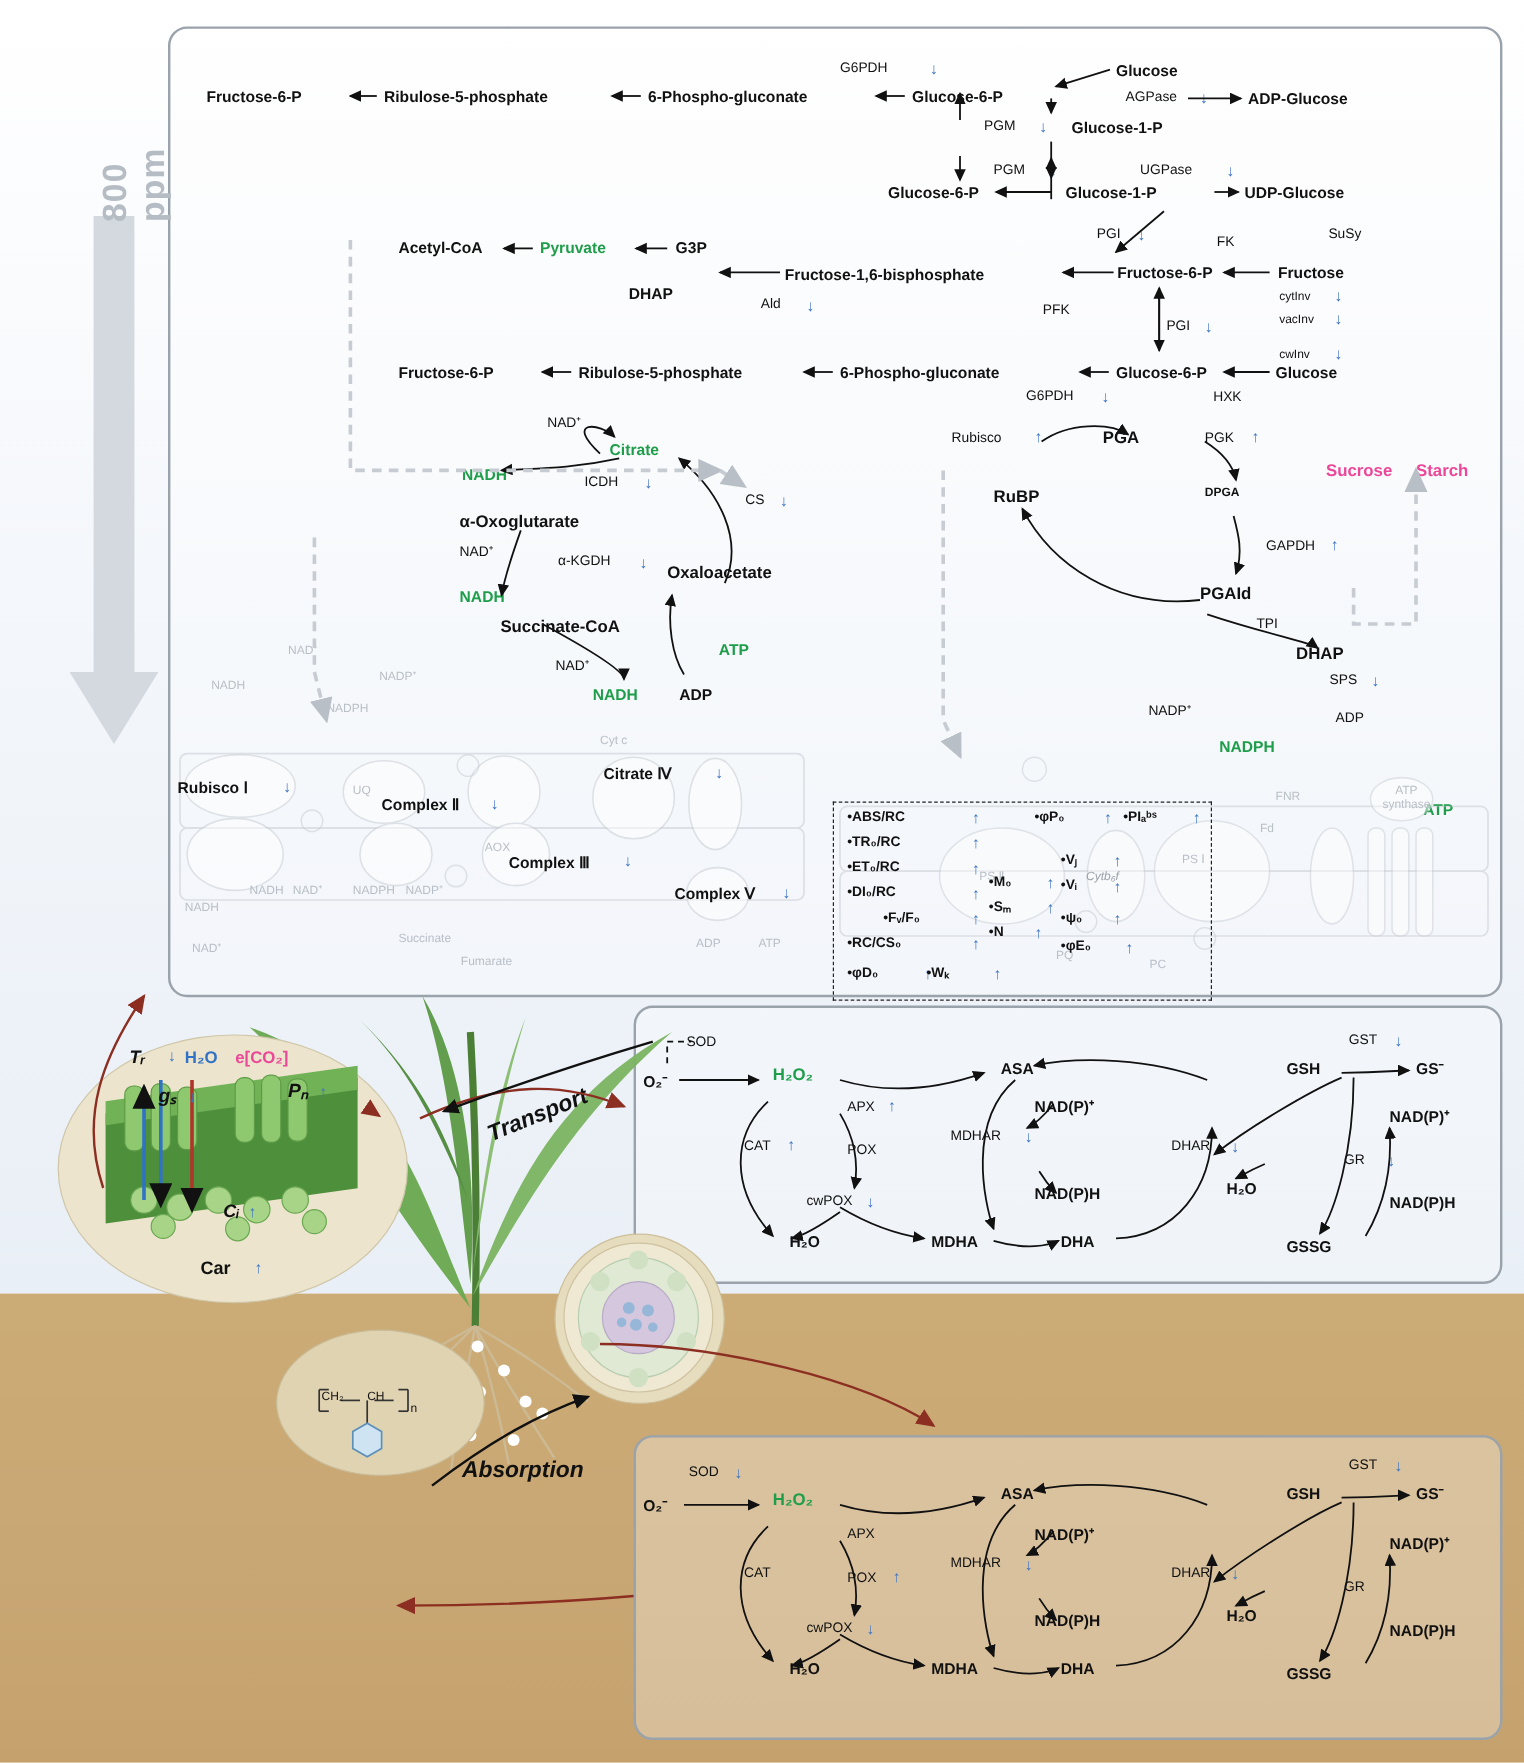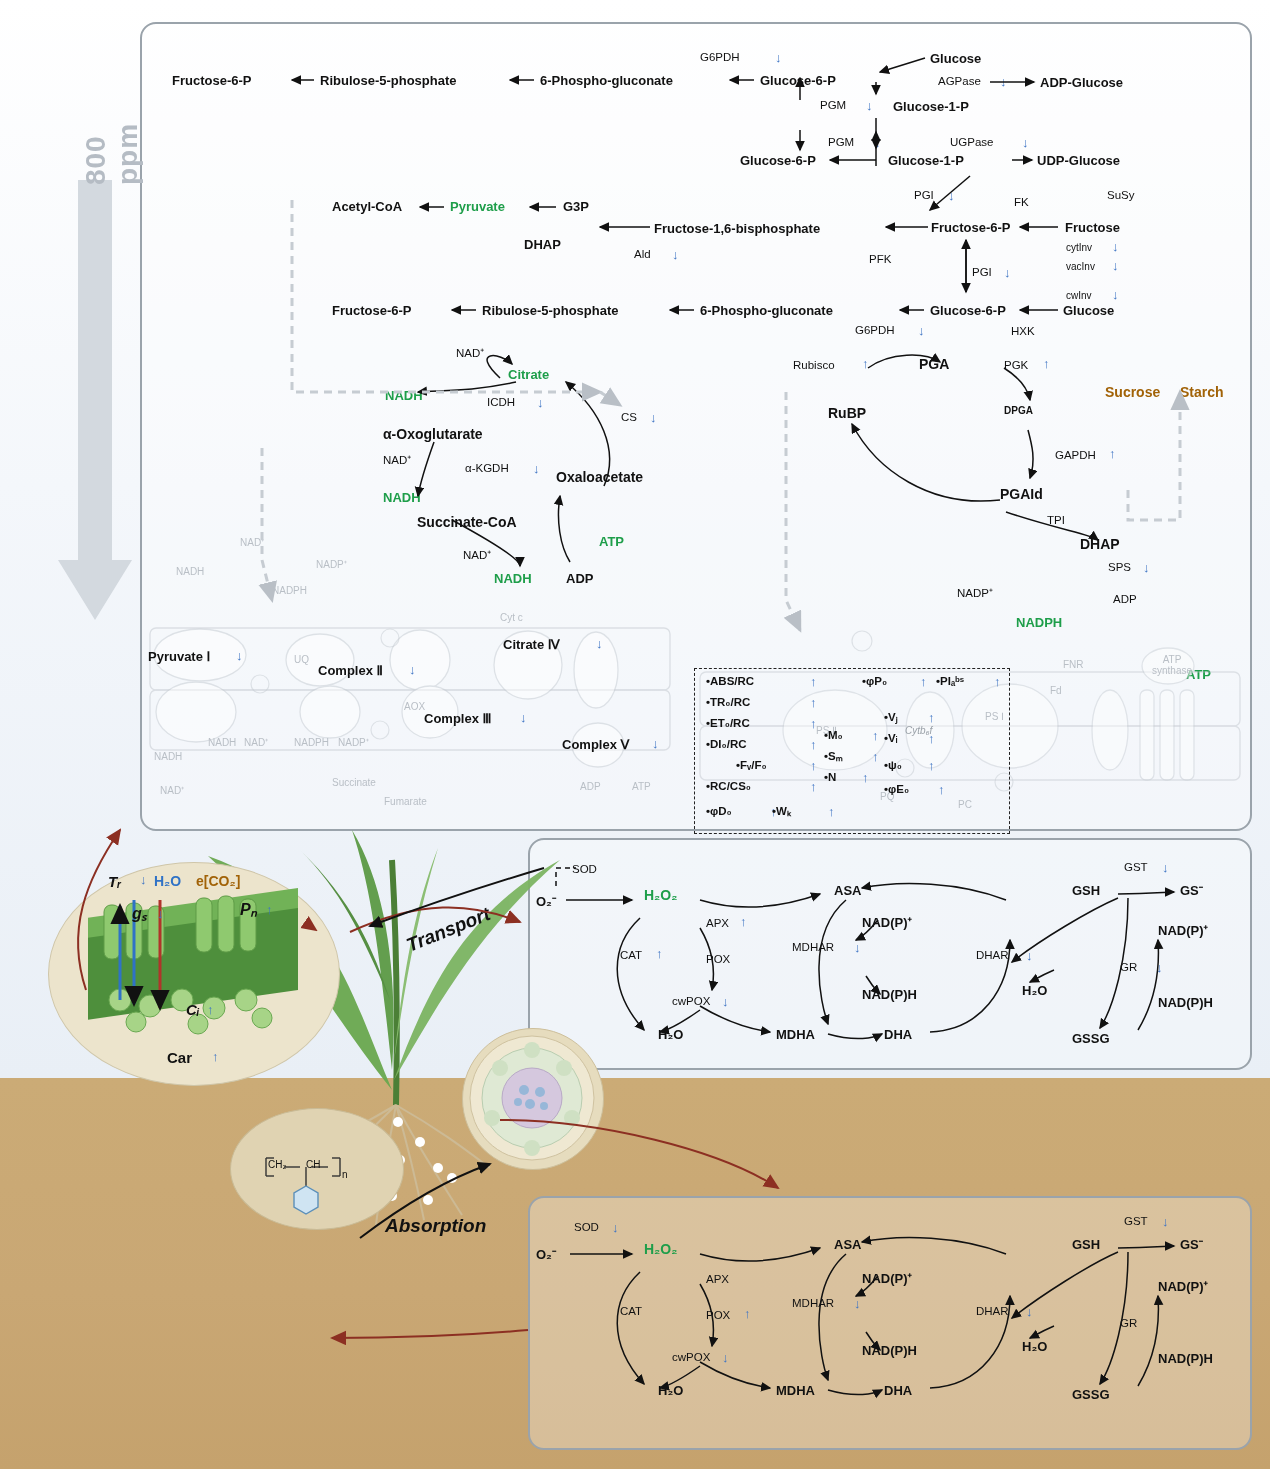--- a/index.html
+++ b/index.html
@@ -20,21 +20,21 @@
   #panel-leaf-aox{left:528px;top:838px;width:720px;height:228px;}
   #panel-root-aox{left:528px;top:1196px;width:720px;height:250px;}
   #panel-roottraits{left:48px;top:1268px;width:278px;height:168px;
          border:2px solid #6f6654;border-radius:14px;background:#ded2b0;}
   
   .t{position:absolute;white-space:nowrap;color:#111;font-size:13px;line-height:1;}
   .b{font-weight:bold;}
   .sm{font-size:11.5px;}
   .xs{font-size:10px;}
   .green{color:#1e9e4a;}
-  .red{color:#a16207;}
+  .red{color:#ec4899;}
   .grey{color:#b9bfc6;}
   .greyd{color:#9aa1a8;}
   
   svg.layer{position:absolute;left:0;top:0;width:1270px;height:1469px;overflow:visible;pointer-events:none;}
   
   #ppm{position:absolute;left:52px;top:34px;width:56px;height:120px;}
   #ppm span{display:block;transform:rotate(-90deg) translate(-50%,0);transform-origin:left top;
             position:absolute;left:28px;top:120px;font-size:28px;font-weight:bold;color:#b5bcc4;letter-spacing:1px;}
   .updown{color:#3e74c4;font-weight:bold;font-size:13px;}
   .arrowup::after{content:"\2191";}
@@ -217,21 +217,21 @@
   <g opacity="0.5" fill="none" stroke="#c6ccd2" stroke-width="1.2">
     <circle cx="390" cy="638" r="9"></circle>
       <circle cx="260" cy="684" r="9"></circle>
     <circle cx="380" cy="730" r="9"></circle>
       <circle cx="862" cy="641" r="10"></circle>
     <circle cx="905" cy="768" r="9"></circle>
       <circle cx="1004" cy="782" r="9"></circle>
   </g>
 </svg>
 
-<div class="t b" style="left:148px;top:650px;font-size:13px">Pyruvate Ⅰ</div>
+<div class="t b" style="left:148px;top:650px;font-size:13px">Rubisco Ⅰ</div>
 <div class="t updown arrowdn" style="left:236px;top:649px"></div>
 <div class="t b" style="left:318px;top:664px;font-size:13px">Complex Ⅱ</div>
 <div class="t updown arrowdn" style="left:409px;top:663px"></div>
 <div class="t b" style="left:424px;top:712px;font-size:13px">Complex Ⅲ</div>
 <div class="t updown arrowdn" style="left:520px;top:711px"></div>
 <div class="t b" style="left:503px;top:638px;font-size:13px">Citrate Ⅳ</div>
 <div class="t updown arrowdn" style="left:596px;top:637px"></div>
 <div class="t b" style="left:562px;top:738px;font-size:13px">Complex Ⅴ</div>
 <div class="t updown arrowdn" style="left:652px;top:737px"></div>
 

